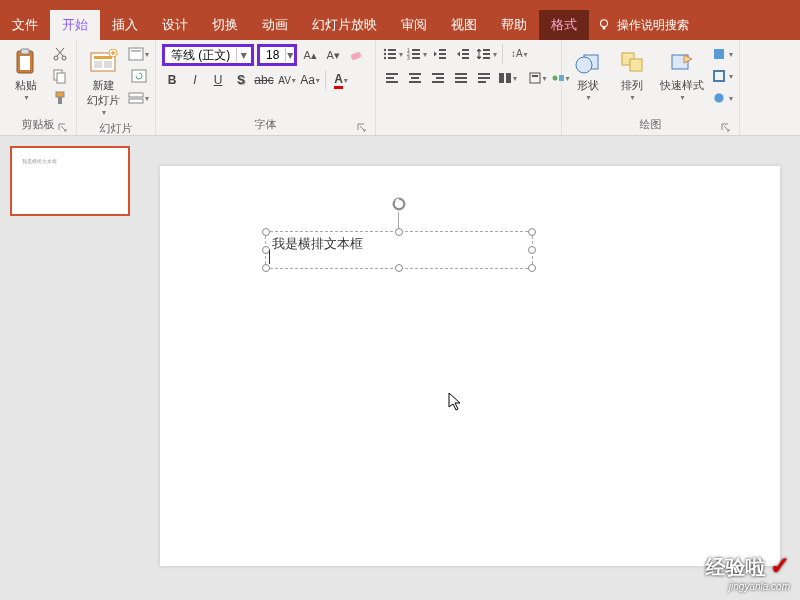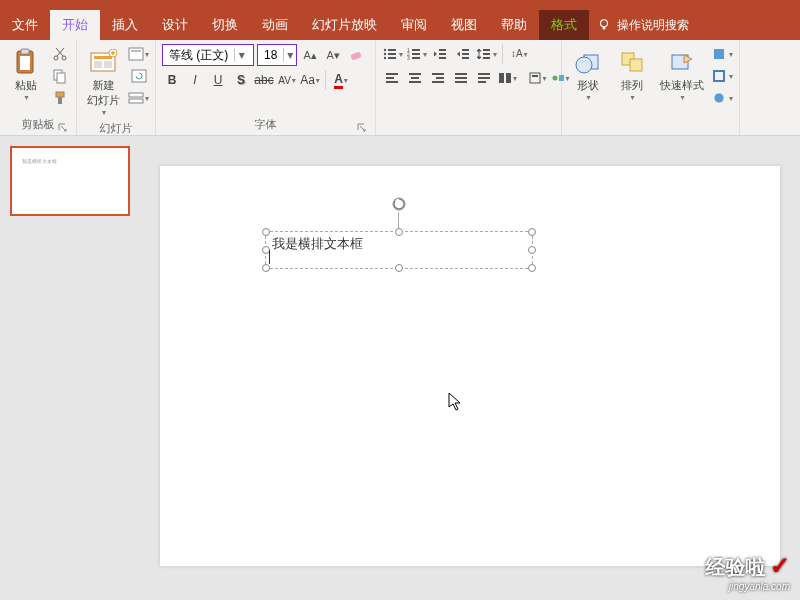--- a/index.html
+++ b/index.html
@@ -1,33 +1,33 @@
 <!DOCTYPE html>
 <html><head>
 <meta charset="utf-8">
 <style>
 * { margin: 0; padding: 0; box-sizing: border-box; font-family: "Microsoft YaHei", sans-serif; }
 body { background: #e6e6e6; width: 800px; height: 600px; overflow: hidden; position: relative; }
 .titlebar { height: 10px; background: #b7472a; }
 .tabs { background: #b7472a; display: flex; height: 30px; align-items: center; }
 .tab { color: #ffffff; font-size: 13px; padding: 6px 12px; cursor: pointer; }
 .tab.active { background: #f3f2f1; color: #8b5cf6; }
-.tab.fmt { background: #6b2618; color: #84cc16; }
+.tab.fmt { background: #6b2618; color: #f9a8d4; }
 .tell { display: flex; align-items: center; color: #ffffff; font-size: 12px; padding-left: 8px; }
 .tell svg { margin-right: 6px; }
 .ribbon { background: #f3f2f1; height: 96px; display: flex; border-bottom: 1px solid #d4d4d4; }
 .group { border-right: 1px solid #e1dfdd; padding: 4px 6px 0 6px; display: flex; flex-direction: column; justify-content: space-between; }
 .group-body { display: flex; gap: 4px; }
 .group-label { font-size: 11px; color: #666; text-align: center; padding: 2px 0 3px 0; position: relative; }
 .dlaunch { position: absolute; right: 2px; bottom: 2px; width: 10px; height: 10px; }
 .col { display: flex; flex-direction: column; gap: 2px; }
 .btn { display: flex; align-items: center; justify-content: center; min-width: 20px; height: 20px; font-size: 12px; color: #444; }
 .bigbtn { display: flex; flex-direction: column; align-items: center; font-size: 11px; color: #444; padding: 2px 4px; }
 .bigbtn .ic { width: 32px; height: 32px; display: flex; align-items: center; justify-content: center; }
-.combo { display: flex; align-items: center; border: 1px solid #6d28d9; background: #fff; height: 22px; font-size: 12px; }
+.combo { display: flex; align-items: center; border: 3px solid #6d28d9; background: #fff; height: 22px; font-size: 12px; }
 .combo .val { padding: 0 6px; }
 .combo .dd { width: 14px; text-align: center; border-left: 1px solid #c8c6c4; color: #666; }
 .row { display: flex; gap: 3px; align-items: center; }
 .workspace { display: flex; height: 464px; }
 .thumbs { width: 148px; padding: 10px; }
 .thumb { border: 2px solid #d35230; background: #fff; height: 70px; position: relative; }
 .thumb .tiny { position: absolute; top: 10px; left: 10px; font-size: 5px; color: #999; }
 .canvas-area { flex: 1; padding: 30px 20px 20px 20px; position: relative; }
 .slide { background: #fff; width: 620px; height: 400px; position: relative; box-shadow: 0 0 4px rgba(0,0,0,0.15); }
 .textbox { position: absolute; left: 105px; top: 65px; width: 268px; height: 38px; border: 1px dashed #aaa; }
@@ -373,20 +373,23 @@
           </div>
         <div class="btn">
             <svg width="16" height="14">
               <circle cx="7" cy="7" r="5" fill="#5a9bd5"></circle>
               <circle cx="7" cy="7" r="5" fill="none" stroke="#fff" stroke-width="1" opacity="0.6"></circle>
             </svg>
             <span class="dd-small">▾</span>
           </div>
       </div>
     </div>
+    <div class="group-label"><span>绘图</span><svg class="dlaunch" viewBox="0 0 10 10">
+          <path d="M1 1 h6 M1 1 v6 M3 3 l5 5 M6 8 h2 v-2" stroke="#888" fill="none"></path>
+        </svg></div>
   </div>
 </div>
 
 <div class="workspace">
   <div class="thumbs">
     <div class="thumb">
       <div class="tiny">我是横排文本框</div>
     </div>
   </div>
   <div class="canvas-area">

